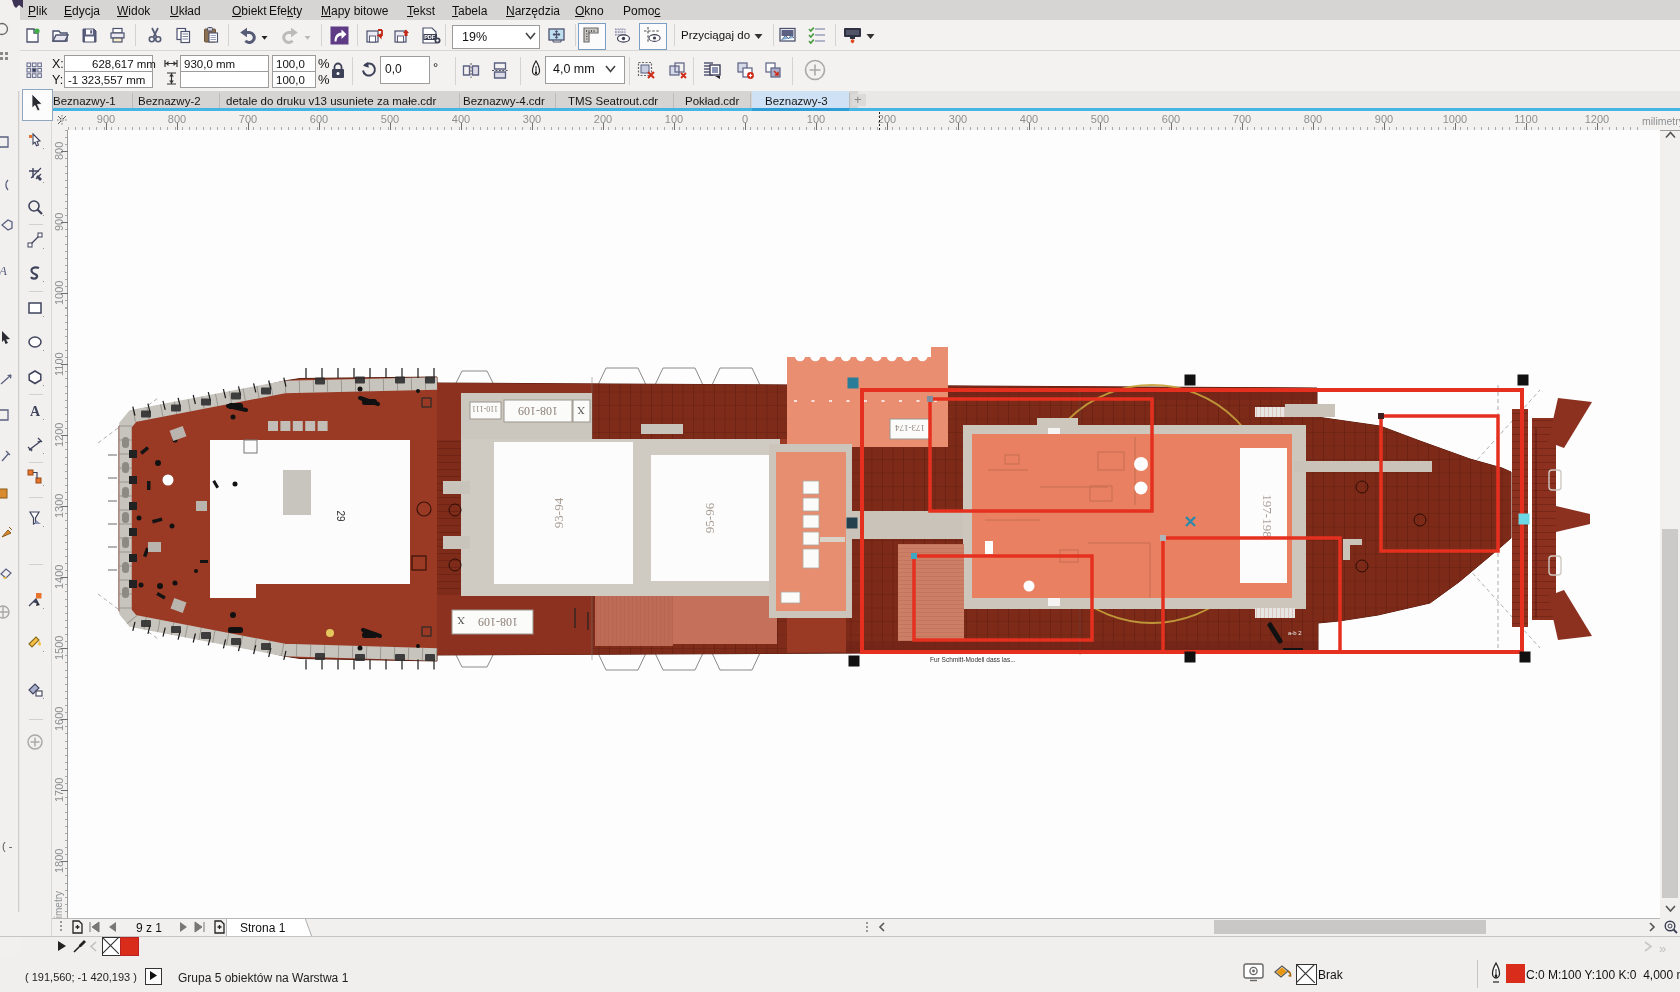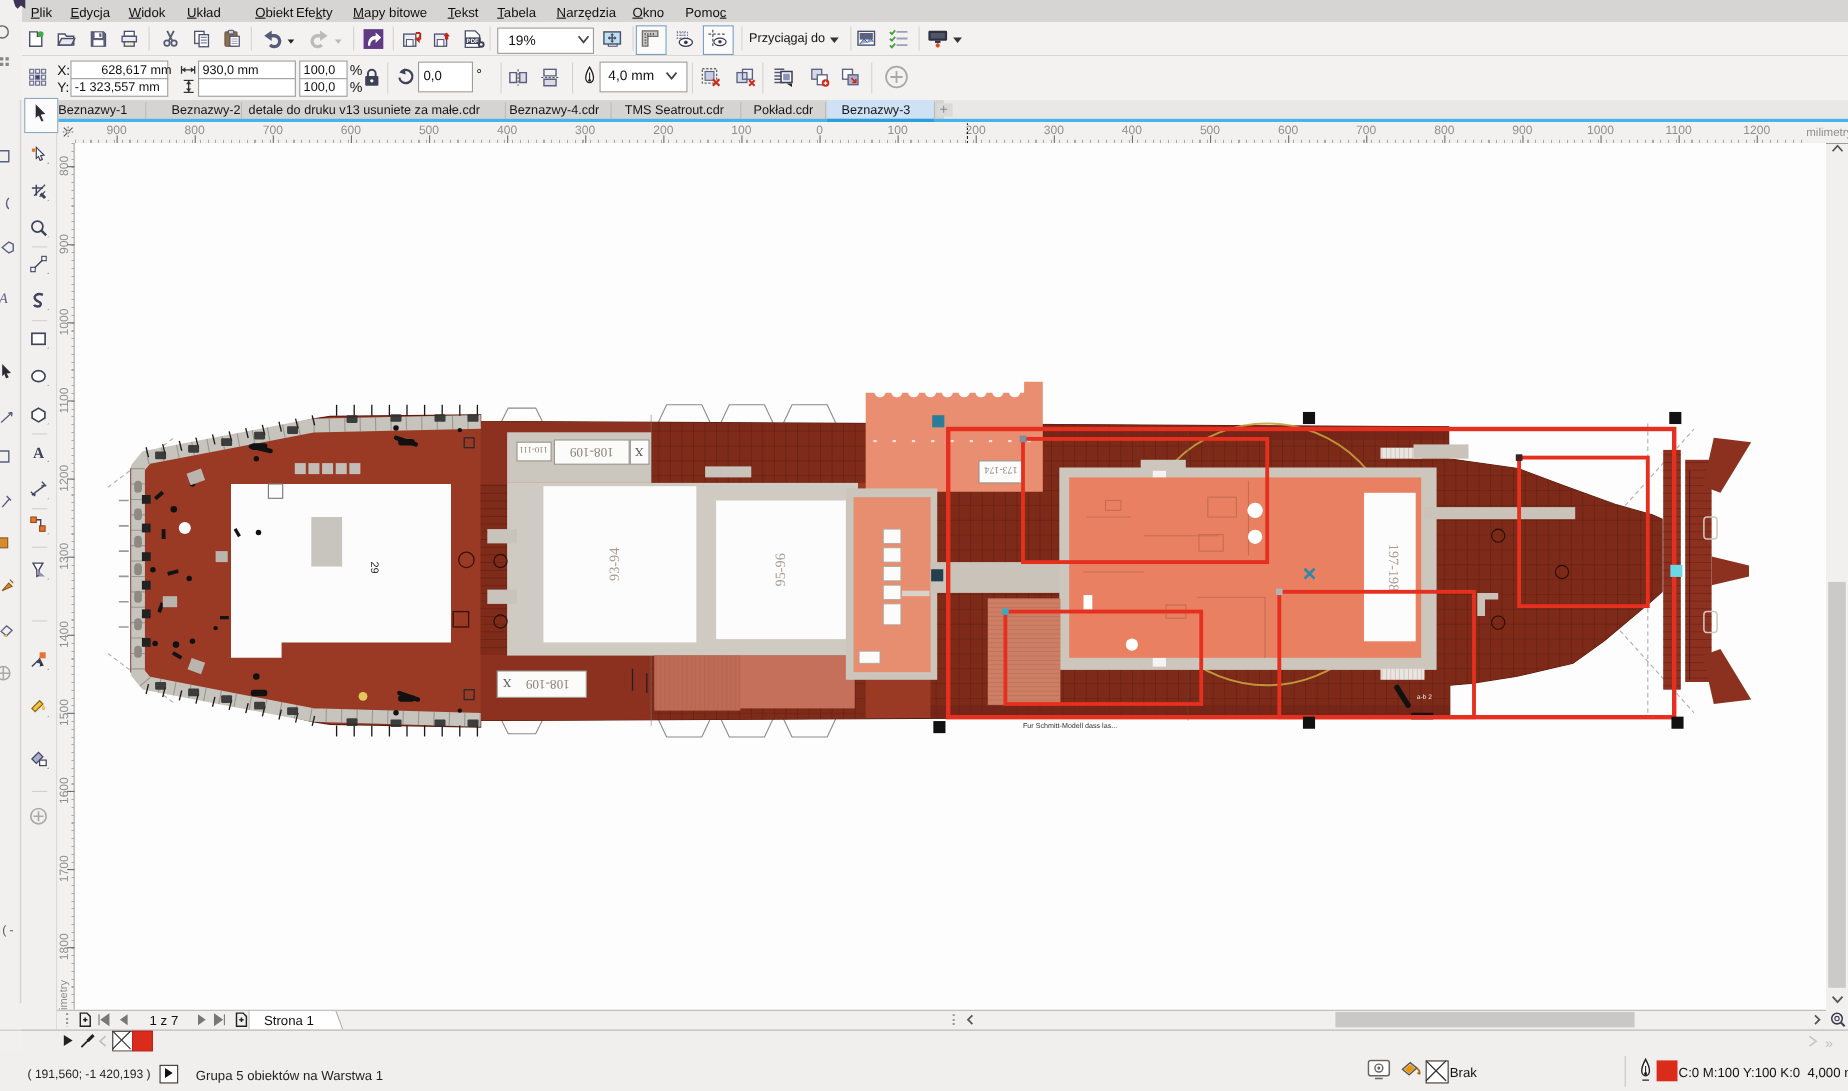--- a/index.html
+++ b/index.html
@@ -270,21 +270,21 @@
     <div class="abs" style="left:20px;top:91px;width:838px;height:18px;background:#d5d4d3"></div>
     <div class="abs" style="left:752px;top:91px;width:97px;height:18px;background:#cfe2f5"></div>
     <div class="abs" style="left:132px;top:93px;width:1px;height:15px;background:#bdbcbb"></div>
     <div class="abs" style="left:219px;top:93px;width:1px;height:15px;background:#bdbcbb"></div>
     <div class="abs" style="left:459px;top:93px;width:1px;height:15px;background:#bdbcbb"></div>
     <div class="abs" style="left:555px;top:93px;width:1px;height:15px;background:#bdbcbb"></div>
     <div class="abs" style="left:673px;top:93px;width:1px;height:15px;background:#bdbcbb"></div>
     <div class="abs" style="left:750px;top:93px;width:1px;height:15px;background:#bdbcbb"></div>
     <div class="abs" style="left:849px;top:93px;width:1px;height:15px;background:#bdbcbb"></div>
     <div class="abs" style="left:53px;top:95px;font:11.5px 'Liberation Sans',sans-serif;color:#161616;white-space:nowrap;">Beznazwy-1</div>
-    <div class="abs" style="left:138px;top:95px;font:11.5px 'Liberation Sans',sans-serif;color:#161616;white-space:nowrap;margin-left:18px;">Beznazwy-2</div>
+    <div class="abs" style="left:138px;top:95px;font:11.5px 'Liberation Sans',sans-serif;color:#161616;white-space:nowrap;">Beznazwy-2</div>
     <div class="abs" style="left:226px;top:95px;font:11.5px 'Liberation Sans',sans-serif;color:#161616;white-space:nowrap;">detale do druku v13 usuniete za małe.cdr</div>
     <div class="abs" style="left:463px;top:95px;font:11.5px 'Liberation Sans',sans-serif;color:#161616;white-space:nowrap;">Beznazwy-4.cdr</div>
     <div class="abs" style="left:568px;top:95px;font:11.5px 'Liberation Sans',sans-serif;color:#161616;white-space:nowrap;">TMS Seatrout.cdr</div>
     <div class="abs" style="left:685px;top:95px;font:11.5px 'Liberation Sans',sans-serif;color:#161616;white-space:nowrap;">Pokład.cdr</div>
     <div class="abs" style="left:765px;top:95px;font:11.5px 'Liberation Sans',sans-serif;color:#161616;white-space:nowrap;">Beznazwy-3</div>
     <div class="abs" style="left:852px;top:94px;width:14px;height:12px;background:#dbdad9"></div>
     <div class="abs" style="left:854px;top:92px;font:13px 'Liberation Sans',sans-serif;color:#8a8a8a;white-space:nowrap;">+</div>
     <div class="abs" style="left:0px;top:108px;width:1680px;height:3px;background:#45b5e6"></div>
     <div class="abs" style="left:752px;top:108px;width:97px;height:3px;background:#2d9fd6"></div>
     <div class="abs" style="left:52px;top:111px;width:1628px;height:19px;background:#f2f1f0;border-bottom:1px solid #9b9b9b"></div>
@@ -836,21 +836,21 @@
     <svg class="icon" style="left:70px;top:920px" width="14" height="14" viewBox="0 0 14 14">
       <path d="M3 1 h6 l3 3 v9 h-9 z" fill="none" stroke="#222" stroke-width="1.3"></path>
       <path d="M5.5 7 h4 M7.5 5 v4" stroke="#222" stroke-width="1.3"></path>
     </svg>
     <svg class="icon" style="left:88px;top:921px" width="12" height="12" viewBox="0 0 12 12">
       <path d="M2 1 v10 M11 1 L4 6 l7 5 z" fill="#777" stroke="#777"></path>
     </svg>
     <svg class="icon" style="left:107px;top:921px" width="10" height="12" viewBox="0 0 10 12">
       <path d="M9 1 L2 6 l7 5 z" fill="#777"></path>
     </svg>
-    <div class="abs" style="left:136px;top:921px;font:12px 'Liberation Sans',sans-serif;color:#111;white-space:nowrap;">1 z 7</div>
+    <div class="abs" style="left:136px;top:921px;font:12px 'Liberation Sans',sans-serif;color:#111;white-space:nowrap;">9 z 1</div>
     <svg class="icon" style="left:179px;top:921px" width="10" height="12" viewBox="0 0 10 12">
       <path d="M1 1 L8 6 l-7 5 z" fill="#777"></path>
     </svg>
     <svg class="icon" style="left:194px;top:921px" width="12" height="12" viewBox="0 0 12 12">
       <path d="M10 1 v10 M1 1 l7 5 -7 5 z" fill="#777" stroke="#777"></path>
     </svg>
     <svg class="icon" style="left:212px;top:920px" width="14" height="14" viewBox="0 0 14 14">
       <path d="M3 1 h6 l3 3 v9 h-9 z" fill="none" stroke="#222" stroke-width="1.3"></path>
       <path d="M5.5 7 h4 M7.5 5 v4" stroke="#222" stroke-width="1.3"></path>
     </svg>

